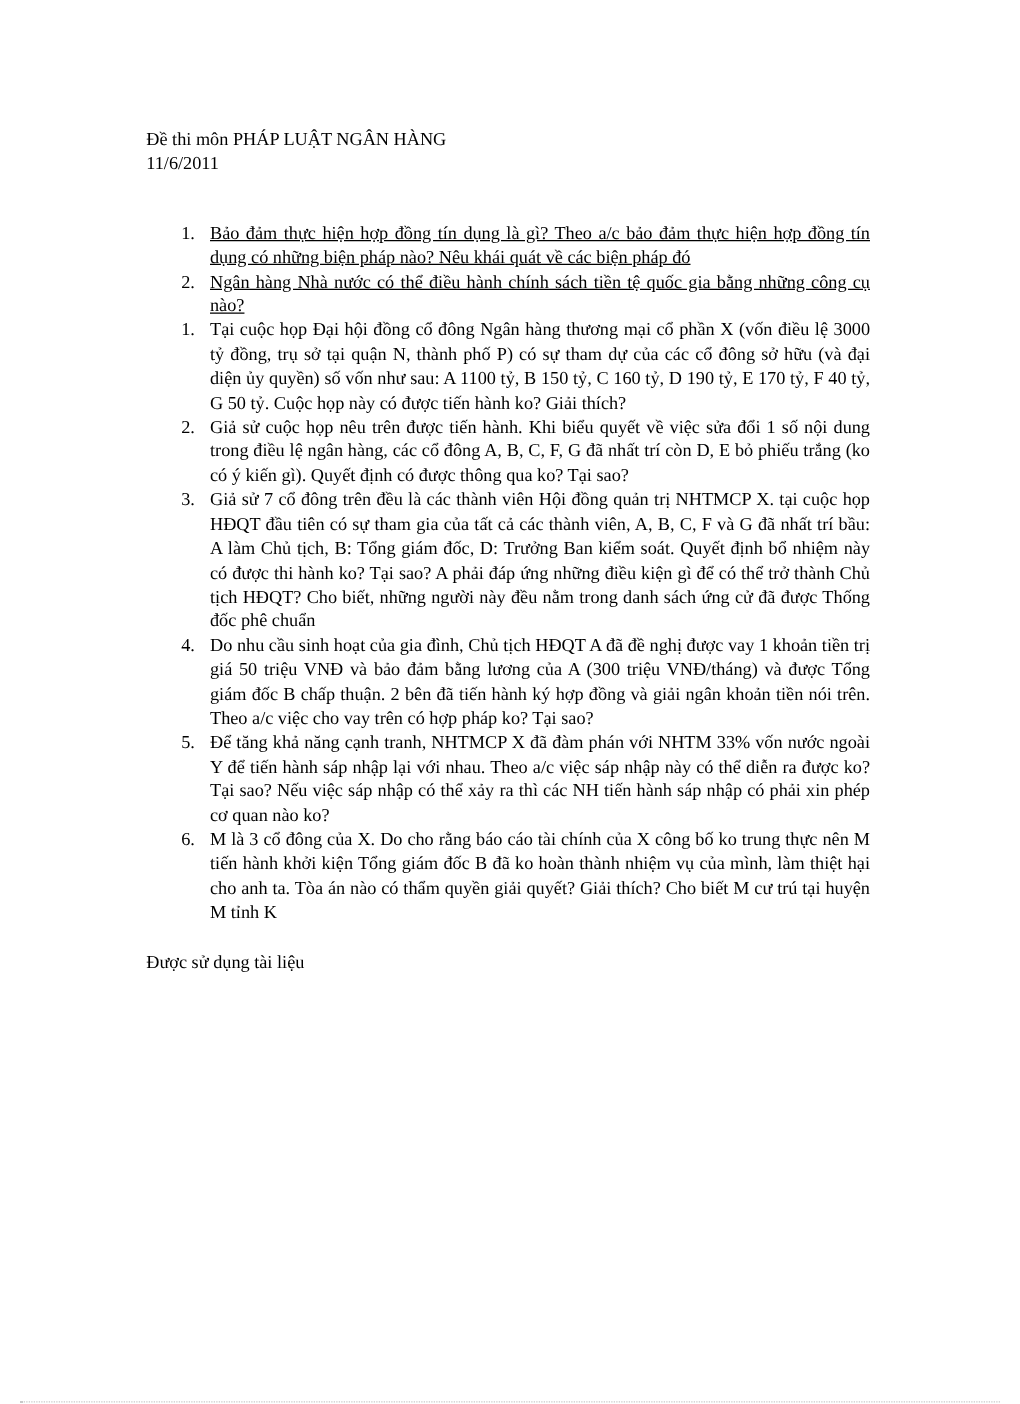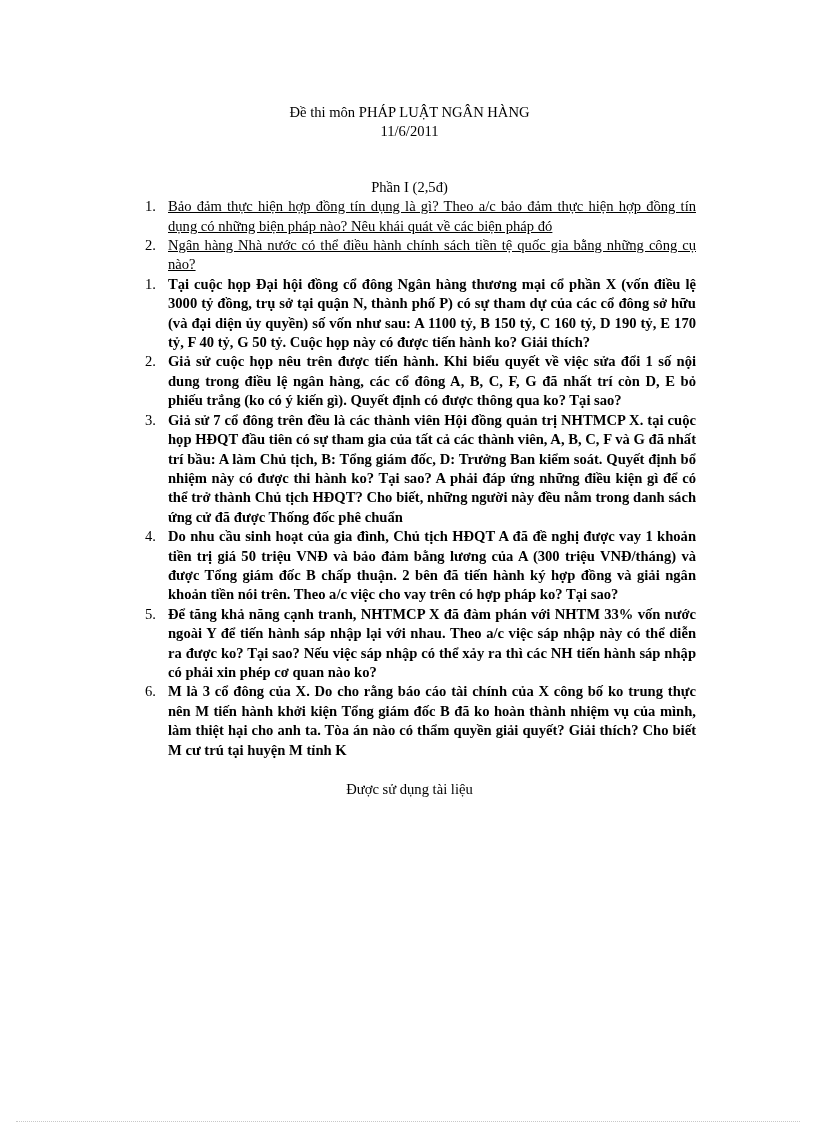--- a/index.html
+++ b/index.html
@@ -1,40 +1,39 @@
 <!DOCTYPE html>
 <html><head>
   <meta charset="utf-8">
   <style>
     html, body { margin: 0; padding: 0; background: #ffffff; }
     body { width: 816px; height: 1123px; position: relative; overflow: hidden;
            font-family: "Liberation Serif", "DejaVu Serif", serif; color: #000; font-size: 14.6px; }
     .page { position: absolute; left: 117px; top: 103px; width: 585px; }
-    .line { line-height: 19.4px; white-space: nowrap; text-align: center; }
+    .line { line-height: 19.4px; white-space: nowrap; }
     .gap1 { height: 36px; }
     .gap2 { height: 20px; }
     ol.q { list-style: none; margin: 0; padding: 0; }
     ol.q li { position: relative; padding-left: 51px; line-height: 19.4px; }
     ol.q li .num { position: absolute; left: 28px; top: 0; }
     ol.q li .txt { display: block; text-align: justify; }
     .part-1 ol.q li .txt { width: 528px; text-decoration: underline; }
-    .part-2 ol.q li .txt { width: 528px; font-weight: bold; }
+    .part-2 ol.q li .txt { width: 528px; }
     .bottom-rule { position: absolute; left: 16px; right: 16px; top: 1121px;
                    border-top: 1px dotted #c8c8c8; }
   </style>
 </head>
 <body>
 
 <div class="page">
   <div class="line">Đề thi môn PHÁP LUẬT NGÂN HÀNG</div>
   <div class="line">11/6/2011</div>
   <div class="gap1"></div>
 
   <section class="part-1">
-    <div class="line">Phần I (2,5đ)</div>
     <ol class="q">
       <li>
         <span class="num">1.</span>
         <span class="txt">Bảo đảm thực hiện hợp đồng tín dụng là gì? Theo a/c bảo đảm thực hiện hợp đồng tín dụng có những biện pháp nào? Nêu khái quát về các biện pháp đó</span>
       </li>
       <li>
         <span class="num">2.</span>
         <span class="txt">Ngân hàng Nhà nước có thể điều hành chính sách tiền tệ quốc gia bằng những công cụ nào?</span>
       </li>
     </ol>

